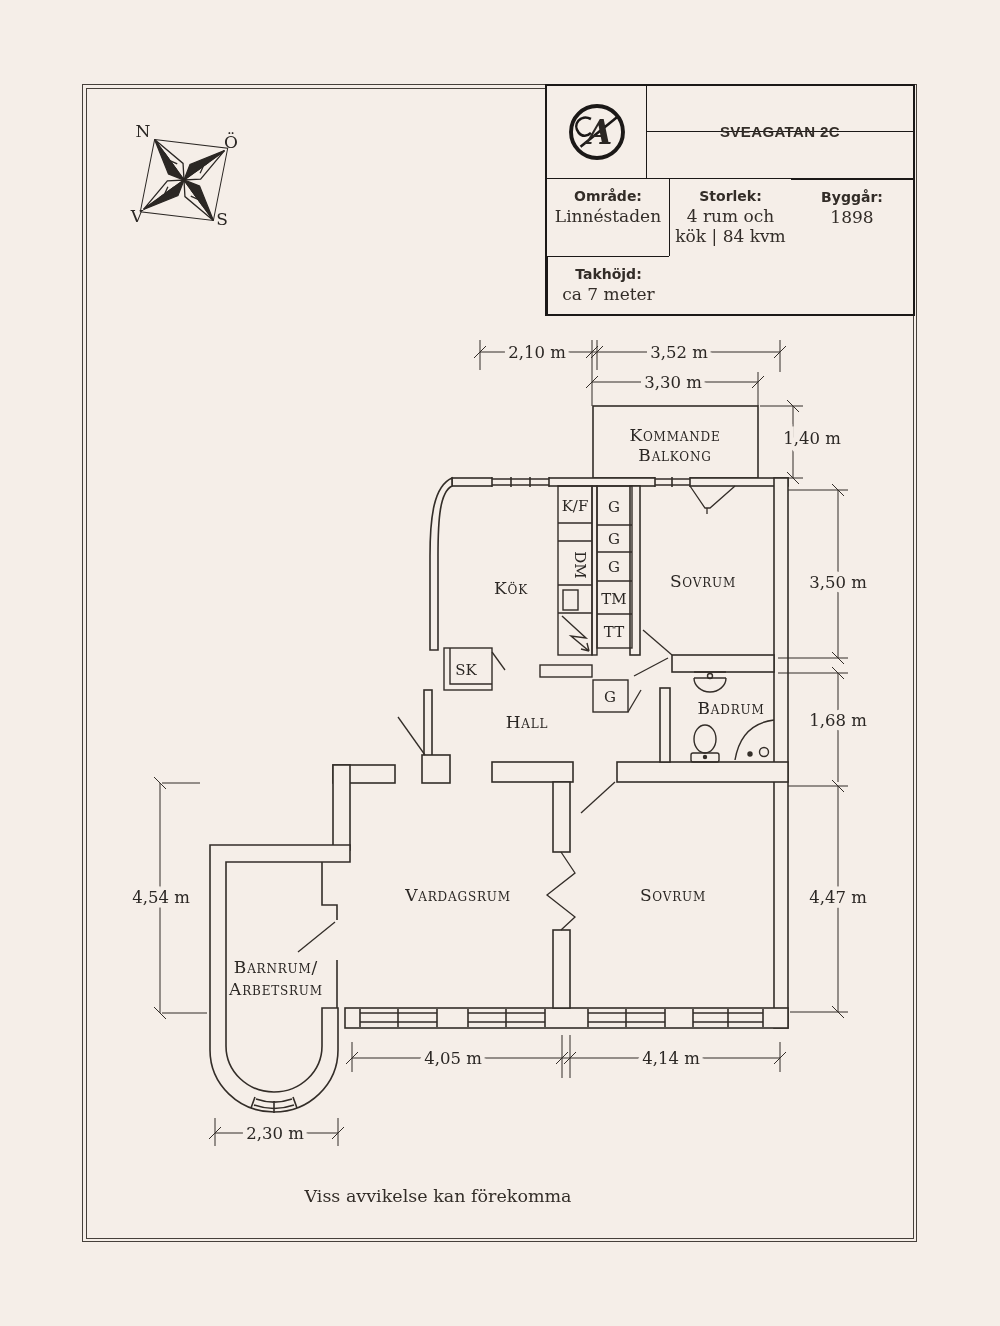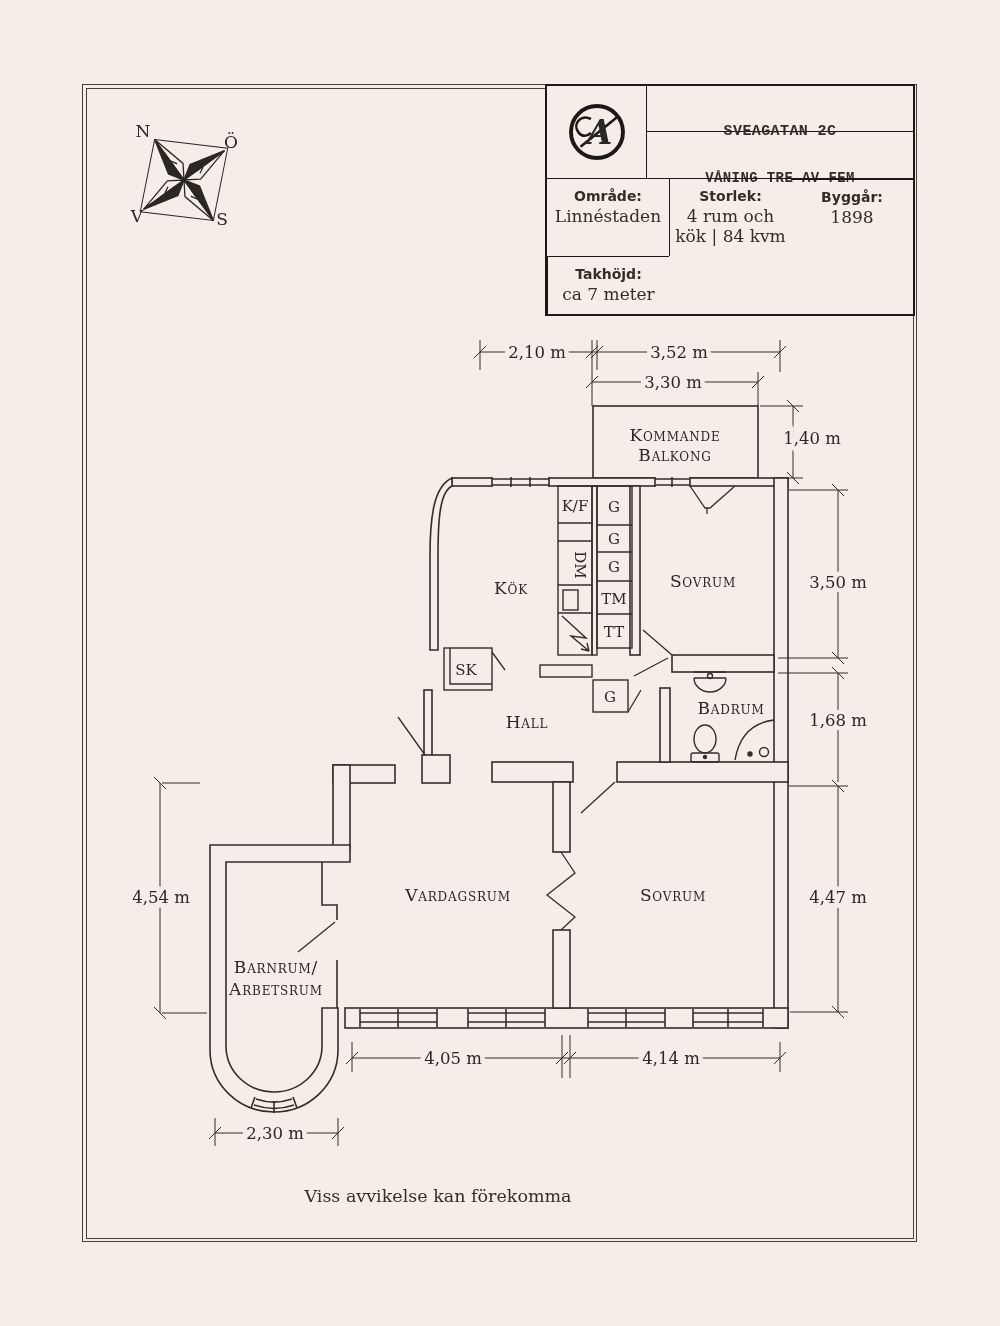--- a/index.html
+++ b/index.html
@@ -9,21 +9,21 @@
         border:1.5px solid #46403b;}
   .frame-inner{position:absolute;inset:2.5px;border:1px solid #46403b;}
   .plan-svg{position:absolute;left:0;top:0;}
   
   .info-box{position:absolute;left:545px;top:84px;width:370px;background:#f5eee8;
         border:2px solid #1b1817;box-sizing:border-box;display:grid;
         grid-template-columns:100px 1fr;grid-template-rows:46px 46px auto;}
   .logo-cell{grid-row:1/3;grid-column:1;border-right:1.5px solid #1b1817;
         display:flex;align-items:center;justify-content:center;}
   .ib-title,.ib-sub{grid-column:2;display:flex;align-items:center;justify-content:center;
-        font-family:Liberation Mono, monospace;font-weight:bold;letter-spacing:.4px;margin-top:45px;}
+        font-family:Liberation Sans, sans-serif;font-weight:bold;letter-spacing:.4px;margin-top:45px;}
   .ib-title{font-size:15px;border-bottom:1.5px solid #1b1817;}
   .ib-sub{font-size:14px;}
   .ib-fields{grid-column:1/3;grid-row:3;display:grid;grid-template-columns:1fr 1fr 1fr;
         border-top:1.5px solid #1b1817;}
   .f-cell{padding:9px 4px 10px 4px;text-align:center;}
   .f-cell.right{border-left:1.5px solid #1b1817;}
   .f-cell.row2{border-top:1.5px solid #1b1817;}
   .fl{font-family:"DejaVu Sans",sans-serif;font-weight:bold;font-size:14px;}
   .fv{font-size:17px;margin-top:2px;}
   .footer{position:absolute;left:0;top:1186px;width:876px;text-align:center;
@@ -257,21 +257,20 @@
   <div class="info-box">
     <div class="logo-cell">
       <svg width="78" height="78" viewBox="0 0 90 90">
         <circle cx="45" cy="45" r="30" fill="none" stroke="#1b1817" stroke-width="4.5"></circle>
         <path d="M38,30 C26,24 16,36 24,46 C28,51 34,50 38,46" fill="none" stroke="#1b1817" stroke-width="3"></path>
         <path d="M26,62 L68,28" stroke="#1b1817" stroke-width="3"></path>
         <text x="48" y="59" text-anchor="middle" font-family="DejaVu Serif, serif" font-style="italic" font-weight="bold" font-size="38" fill="#1b1817">A</text>
       </svg>
     </div>
     <div class="ib-title">SVEAGATAN 2C</div>
-    <div class="ib-sub">VÅNING TRE AV FEM</div>
     <div class="ib-fields">
       <div class="f-cell">
         <div class="fl">Område:</div>
         <div class="fv">Linnéstaden</div>
       </div>
       <div class="f-cell right">
         <div class="fl">Storlek:</div>
         <div class="fv">4 rum och kök | 84 kvm</div>
       </div>
       <div class="f-cell row2">

